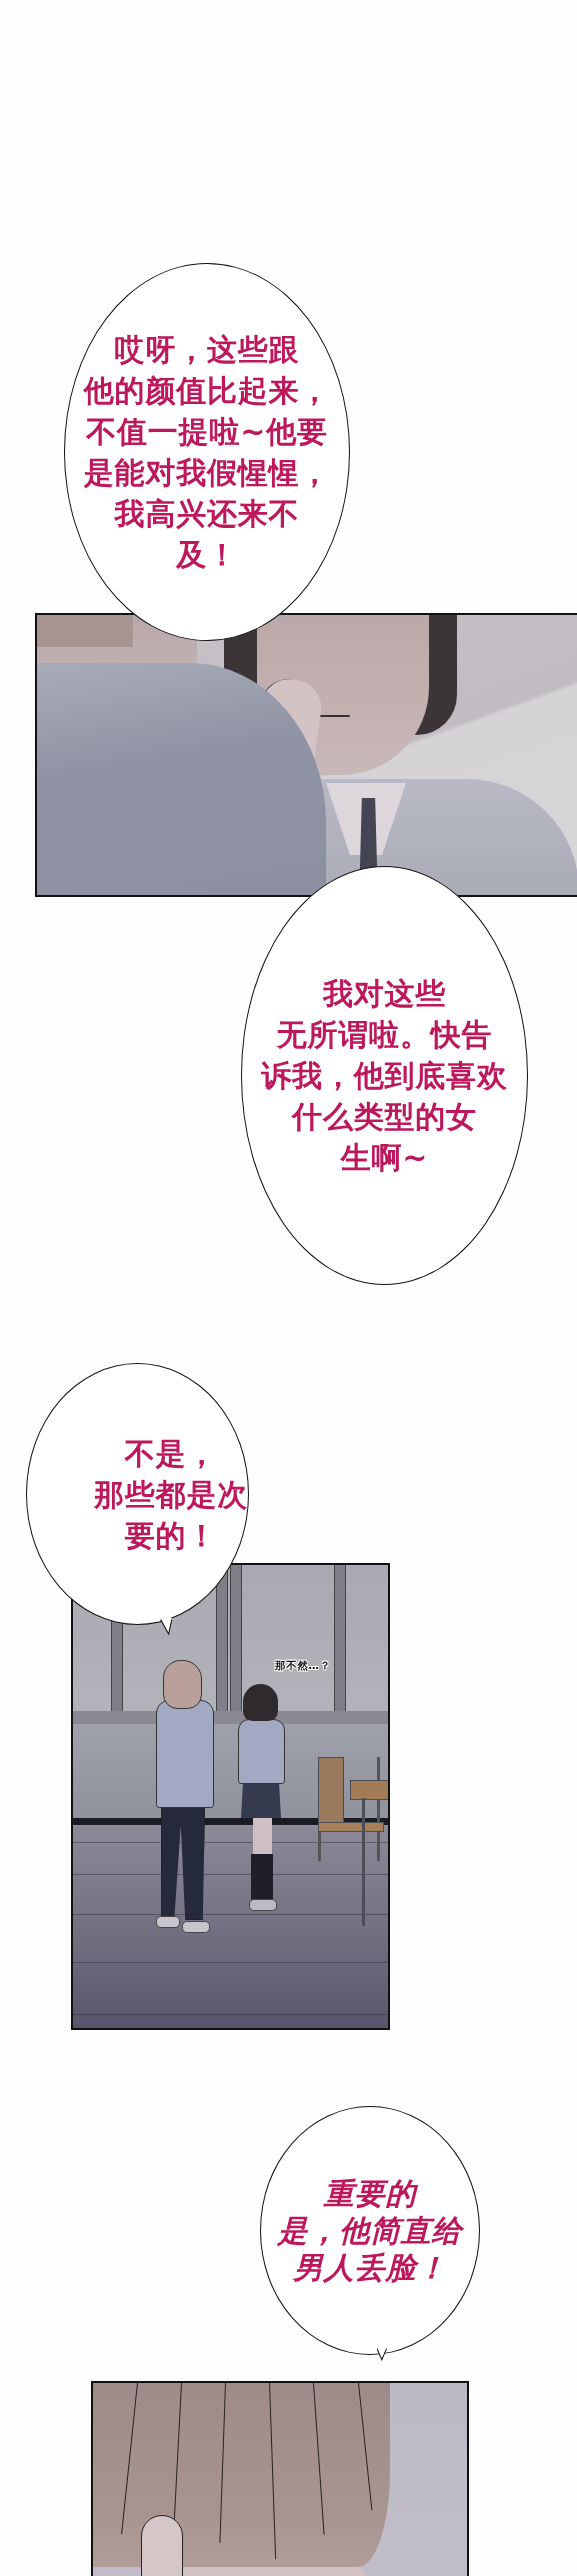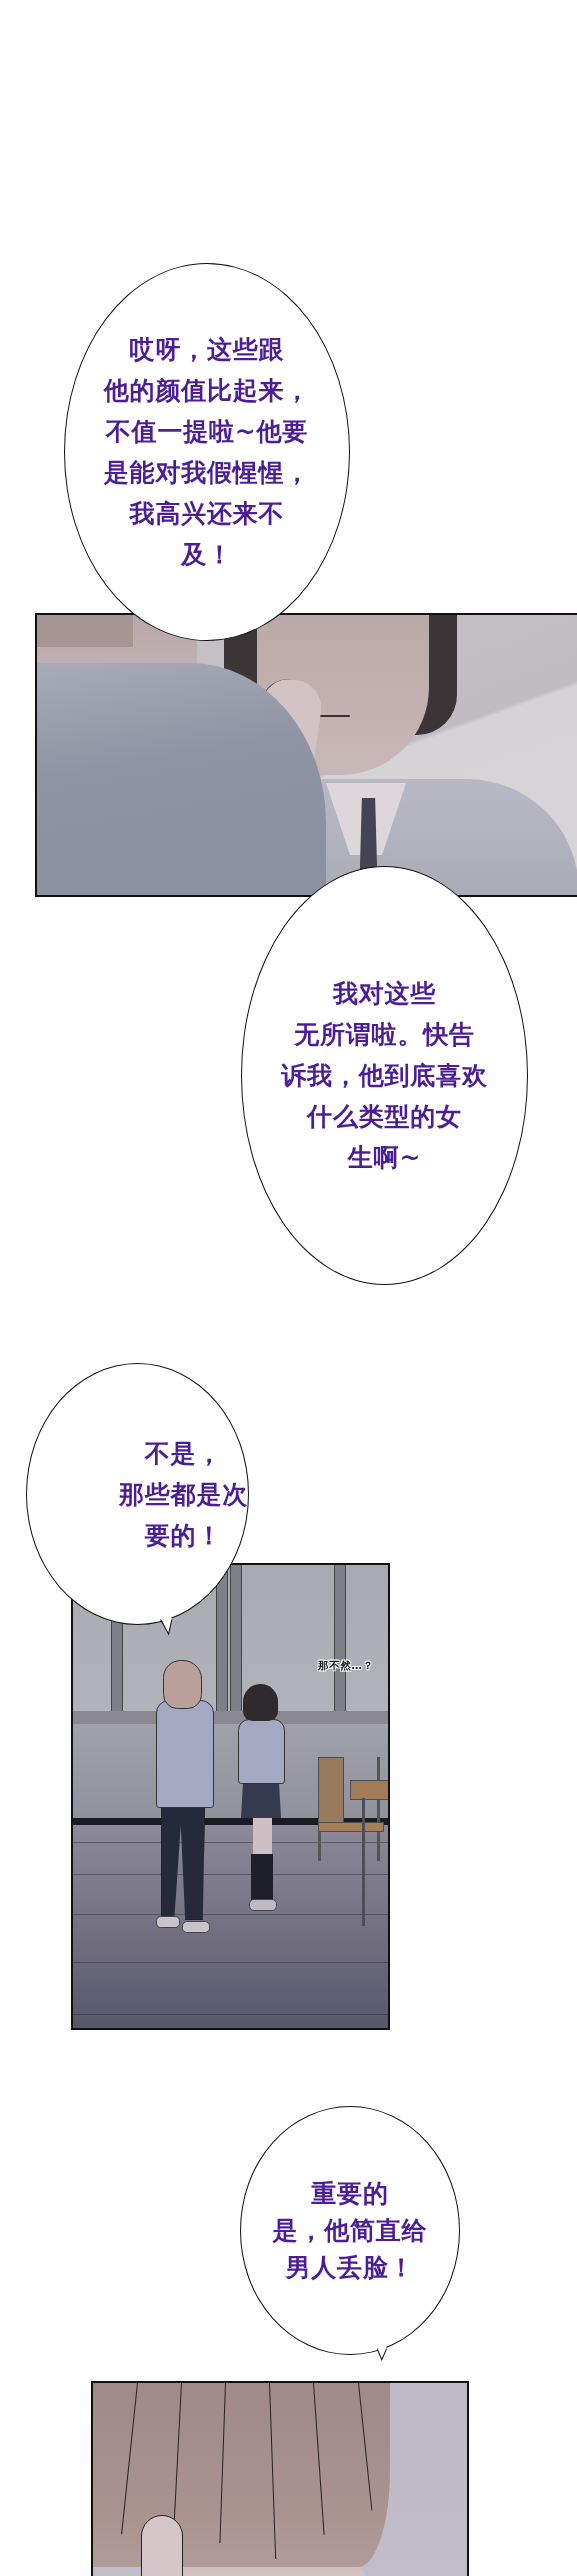--- a/index.html
+++ b/index.html
@@ -1,21 +1,21 @@
 <!DOCTYPE html>
 <html style="font-size:13px"><head>
 <meta charset="utf-8">
 <style>
   html, body { margin: 0; padding: 0; background: #fefefe; }
   body { width: 577px; height: 2576px; position: relative; overflow: hidden; font-family: "DejaVu Sans", sans-serif; }
   .panel { position: absolute; border: 2.4px solid #111; box-sizing: border-box; overflow: hidden; }
   .bubble { position: absolute; background: #fff; border: 1.2px solid #111; border-radius: 50%; box-sizing: border-box; display: flex; align-items: center; justify-content: center; z-index: 5; }
-  .bubble-text { font-family: "DejaVu Sans", sans-serif; font-size: 25px; line-height: 41px; color: #4c1d95; text-align: center; white-space: pre-line; font-weight: bold; letter-spacing: 0.8px; }
+  .bubble-text { font-family: "DejaVu Sans", sans-serif; font-size: 30px; line-height: 41px; color: #be185d; text-align: center; white-space: pre-line; font-weight: bold; letter-spacing: 0.8px; }
   .tail { position: absolute; width: 0; height: 0; z-index: 6; }
-  .sfx { position: absolute; font-size: 10.4px; font-weight: bold; color: #111; text-shadow: 0 0 1.6px #fff, 0 0 1.6px #fff, 0.8px 0.8px 0 #fff, -0.8px -0.8px 0 #fff, 0.8px -0.8px 0 #fff, -0.8px 0.8px 0 #fff; z-index: 4; letter-spacing: 0.8px; margin-left: 43px; }
+  .sfx { position: absolute; font-size: 10.4px; font-weight: bold; color: #111; text-shadow: 0 0 1.6px #fff, 0 0 1.6px #fff, 0.8px 0.8px 0 #fff, -0.8px -0.8px 0 #fff, 0.8px -0.8px 0 #fff, -0.8px 0.8px 0 #fff; z-index: 4; letter-spacing: 0.8px; }
 
   
   #panel-1 { left: 35px; top: 613px; width: 542px; height: 284px; background: linear-gradient(160deg, #c7c2c6 0%, #c0bcc2 55%, #d6d3d6 56%, #d8d5d8 100%); border-right: none; }
   #p1-boy-shoulder { position: absolute; left: 0; top: 48px; width: 289px; height: 241px; background: linear-gradient(170deg, #a9abb8 0%, #8f93a3 40%, #8b8fa0 100%); border-top-right-radius: 136px 160px; }
   #p1-boy-neck { position: absolute; left: 0; top: 0; width: 160px; height: 88px; background: linear-gradient(180deg, #b8a7a8, #c4b8bb); }
   #p1-boy-hair { position: absolute; left: 0; top: 0; width: 96px; height: 32px; background: #a69592; }
   #p1-girl-hair { position: absolute; left: 187px; top: 0; width: 233px; height: 120px; background: #3b3538; border-bottom-left-radius: 24px; border-bottom-right-radius: 40px; }
   #p1-girl-face { position: absolute; left: 220px; top: 0; width: 172px; height: 160px; background: linear-gradient(180deg, #bba8a9, #c9b8b9); border-bottom-left-radius: 56px; border-bottom-right-radius: 88px; }
   #p1-girl-hand { position: absolute; left: 216px; top: 64px; width: 60px; height: 160px; background: #d4c3c5; border-radius: 28px 28px 8px 8px; transform: rotate(8deg); border-left: 1.2px solid #222; }
   #p1-girl-shirt { position: absolute; left: 241px; top: 164px; width: 301px; height: 128px; background: linear-gradient(180deg, #b8b9c4, #a8aab6); border-top-left-radius: 48px; border-top-right-radius: 112px; }
@@ -127,21 +127,21 @@
   <div id="p2-boy-shoe2"></div>
   <div id="p2-girl-legs"></div>
   <div id="p2-girl-socks"></div>
   <div id="p2-girl-shoe"></div>
   <div id="p2-girl-skirt"></div>
   <div id="p2-girl-body"></div>
   <div id="p2-girl-head"></div>
   <div class="sfx" style="left:202px; top:94px;">那不然…？</div>
 </div>
 
-<div class="bubble" id="bubble-4" style="left:240px; top:2106px; width:220px; height:249px;">
+<div class="bubble" id="bubble-4" style="left:260px; top:2106px; width:220px; height:249px;font-style:italic;">
   <div class="bubble-text" style="line-height:37px;">重要的
 是，他简直给
 男人丢脸！</div>
 </div>
 <svg class="tail" style="left:377px; top:2347px; width:11.2px; height:14.4px;" viewBox="0 0 14 18">
   <polygon points="0,0 12,0 6,16" fill="#fff" stroke="none"></polygon>
   <polyline points="0,2 6,16 12,2" fill="none" stroke="#111" stroke-width="1.3"></polyline>
 </svg>
 
 <div class="panel" id="panel-3">

